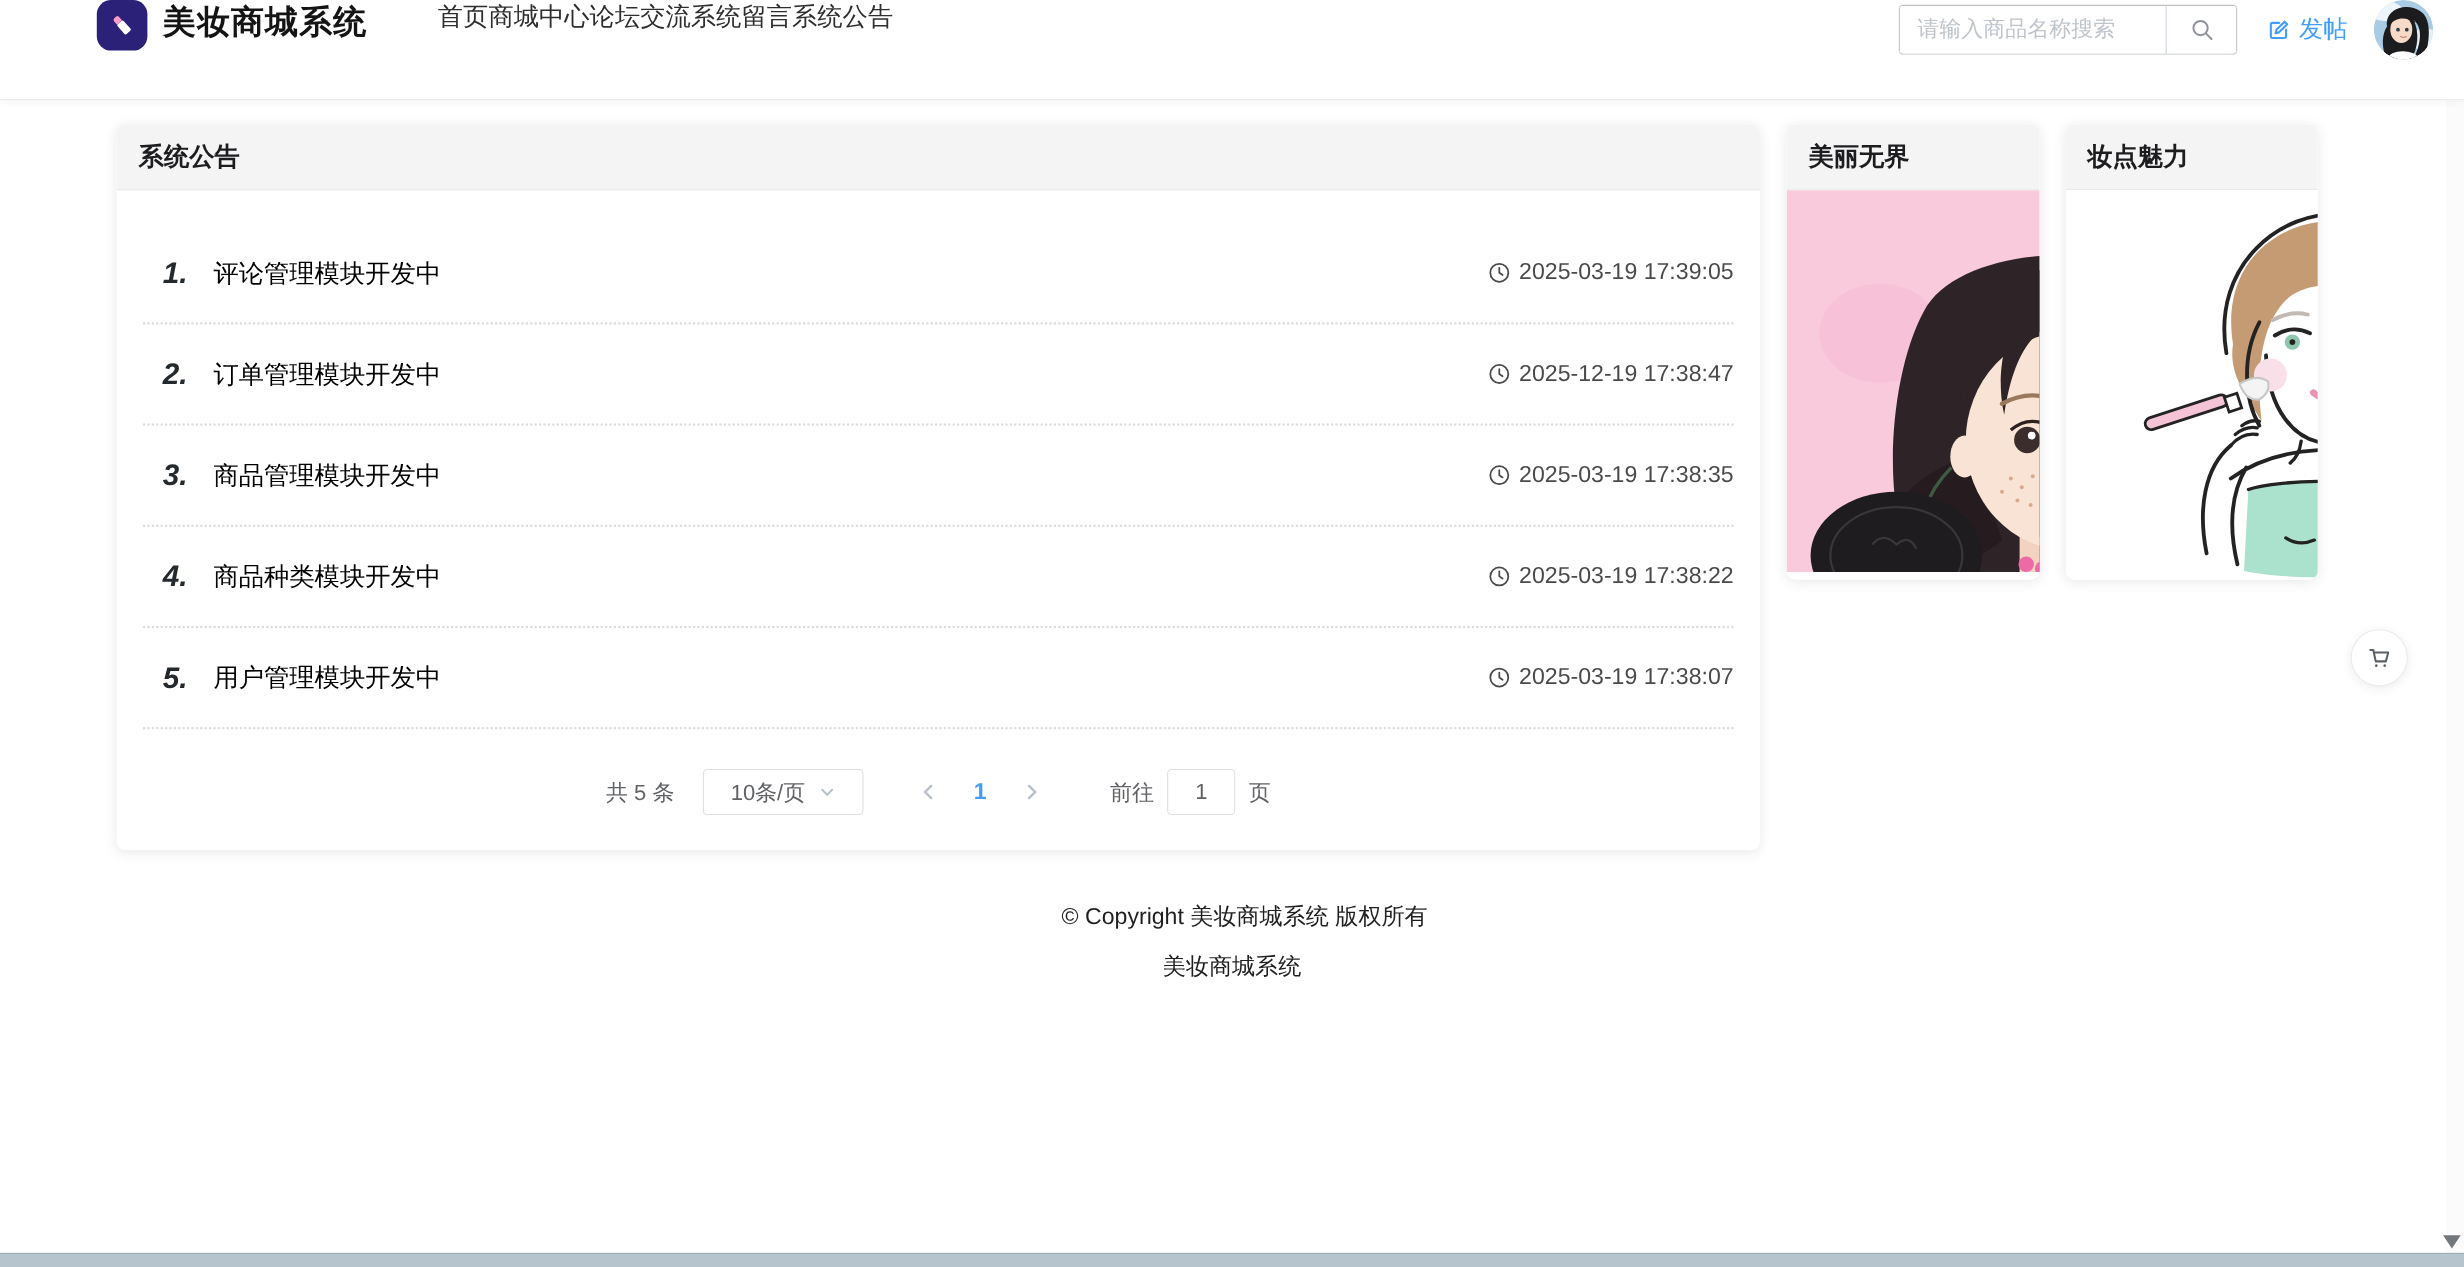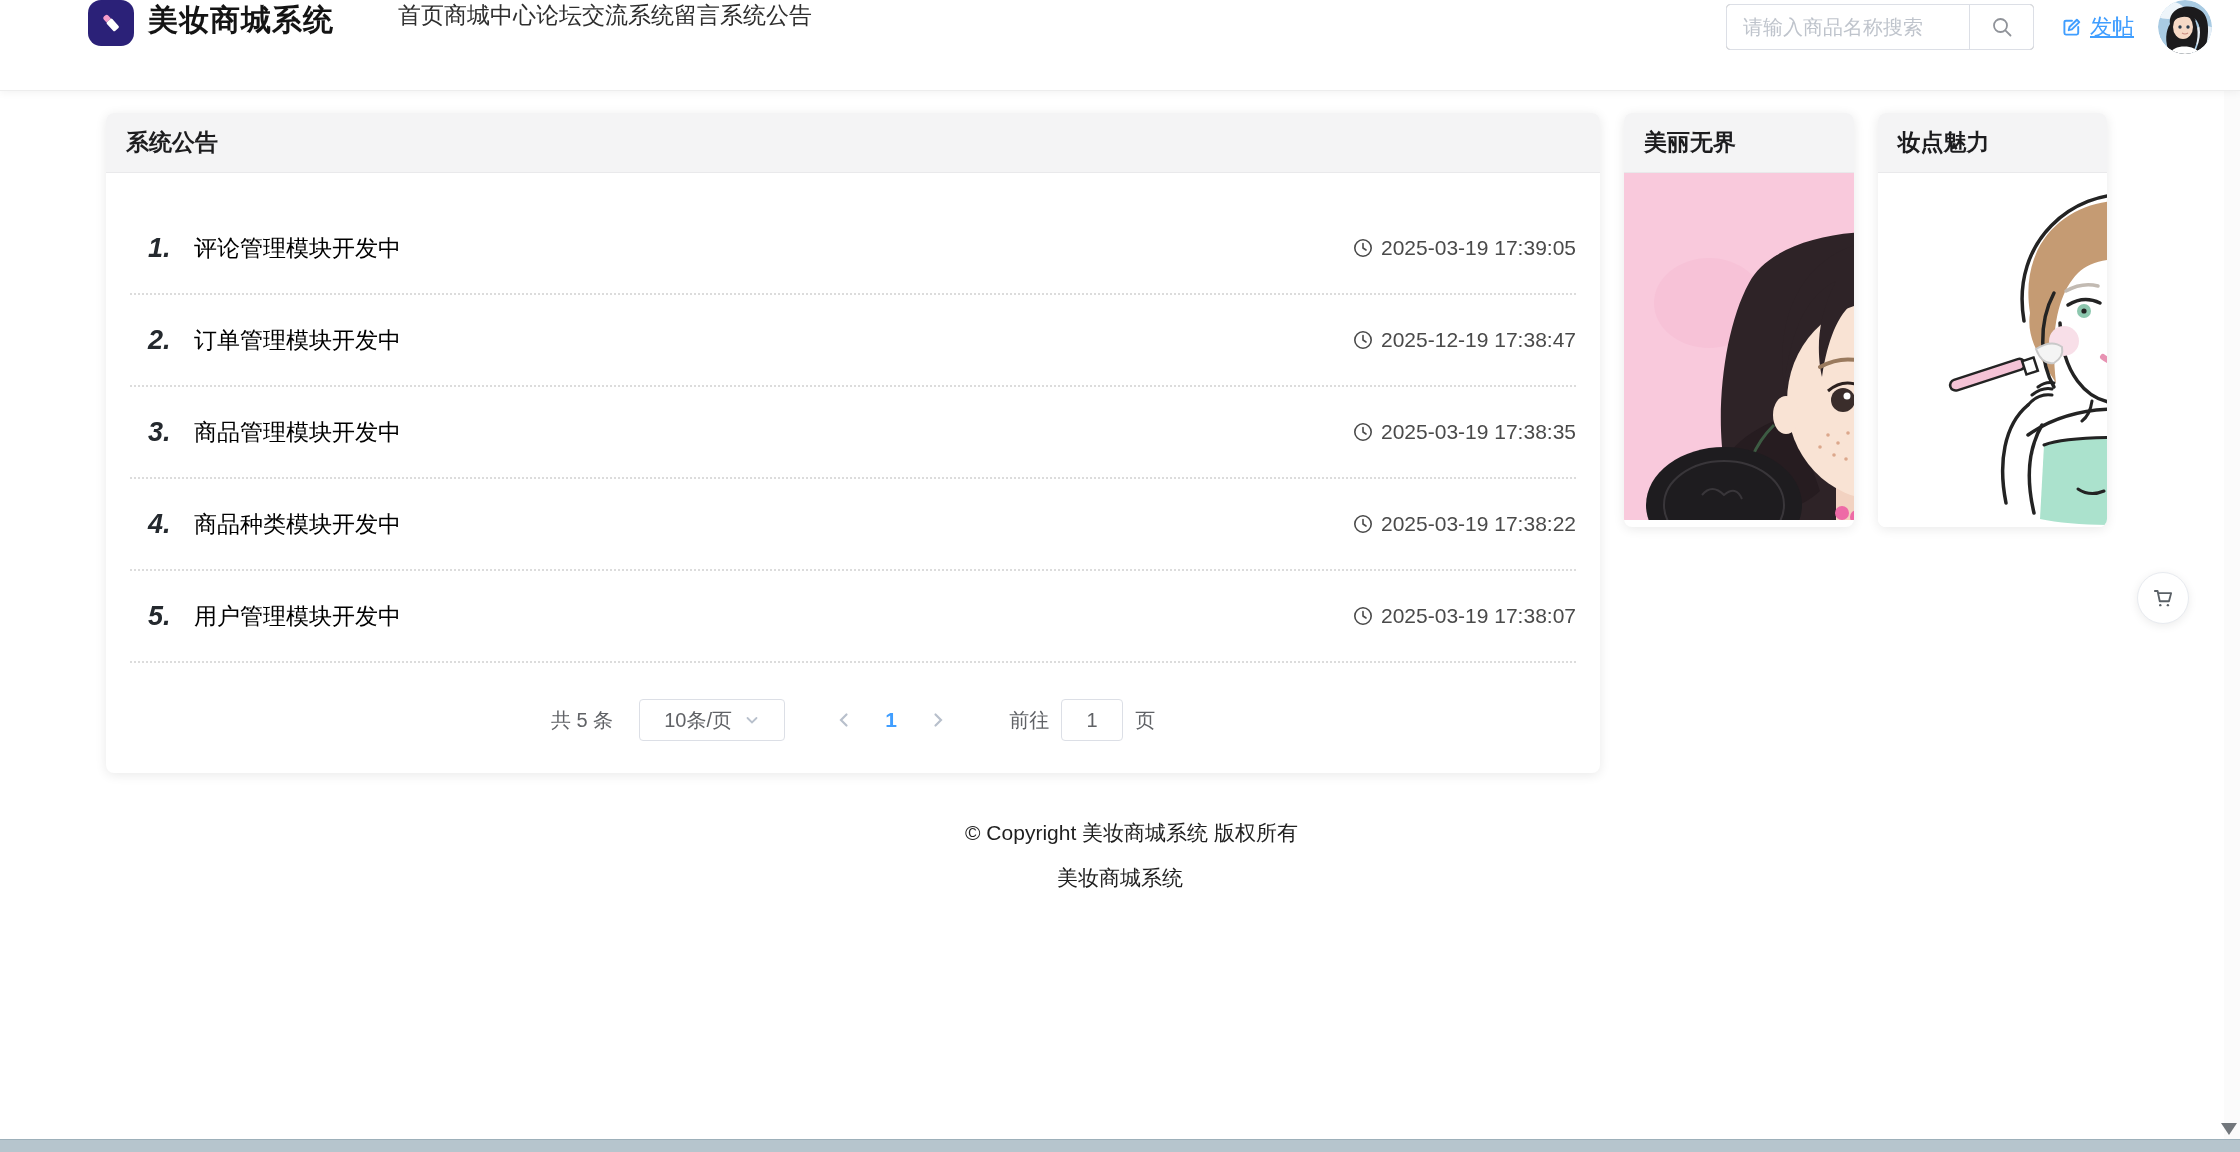--- a/index.html
+++ b/index.html
@@ -26,21 +26,21 @@
   .nav-menu { display: flex; margin-left: 64px; }
   .nav-item { font-size: 23px; color: #2e2e2e; cursor: pointer; white-space: nowrap; }
   .nav-right { margin-left: auto; display: flex; align-items: center; }
   .search-box {
     display: flex; align-items: stretch; width: 308px; height: 46px;
     border: 1px solid #dcdfe6; border-radius: 4px; overflow: hidden; background: #737373;
   }
   .search-input { flex: 1; border: 0; outline: 0; padding: 0 16px; font-size: 20px; color: #606266; font-family: inherit; min-width: 0; }
   .search-input::placeholder { color: #bfc4cc; }
   .search-btn { width: 64px; border: 0; border-left: 1px solid #dcdfe6; display: flex; align-items: center; justify-content: center; background: #fff; cursor: pointer; }
-  .post-link { display: flex; align-items: center; gap: 7px; margin-left: 26px; color: #409eff; font-size: 22px; cursor: pointer; white-space: nowrap; text-decoration: underline; }
+  .post-link { display: flex; align-items: center; gap: 7px; margin-left: 26px; color: #409eff; font-size: 22px; cursor: pointer; white-space: nowrap; }
   .avatar { width: 54px; height: 54px; border-radius: 50%; overflow: hidden; margin-left: 24px; cursor: pointer; flex: 0 0 auto; }
 
   
   .main { display: flex; align-items: flex-start; gap: 24px; padding: 22px 0 0 106px; }
   .card { background: #fff; border-radius: 8px; box-shadow: 0 2px 12px rgba(0,0,0,.09); overflow: hidden; }
   .card-header {
     height: 60px; display: flex; align-items: center; padding: 0 20px;
     background: #f4f4f5; border-bottom: 1px solid #e9e9eb;
     font-size: 23px; font-weight: 700; color: #1d1d1f;
   }

